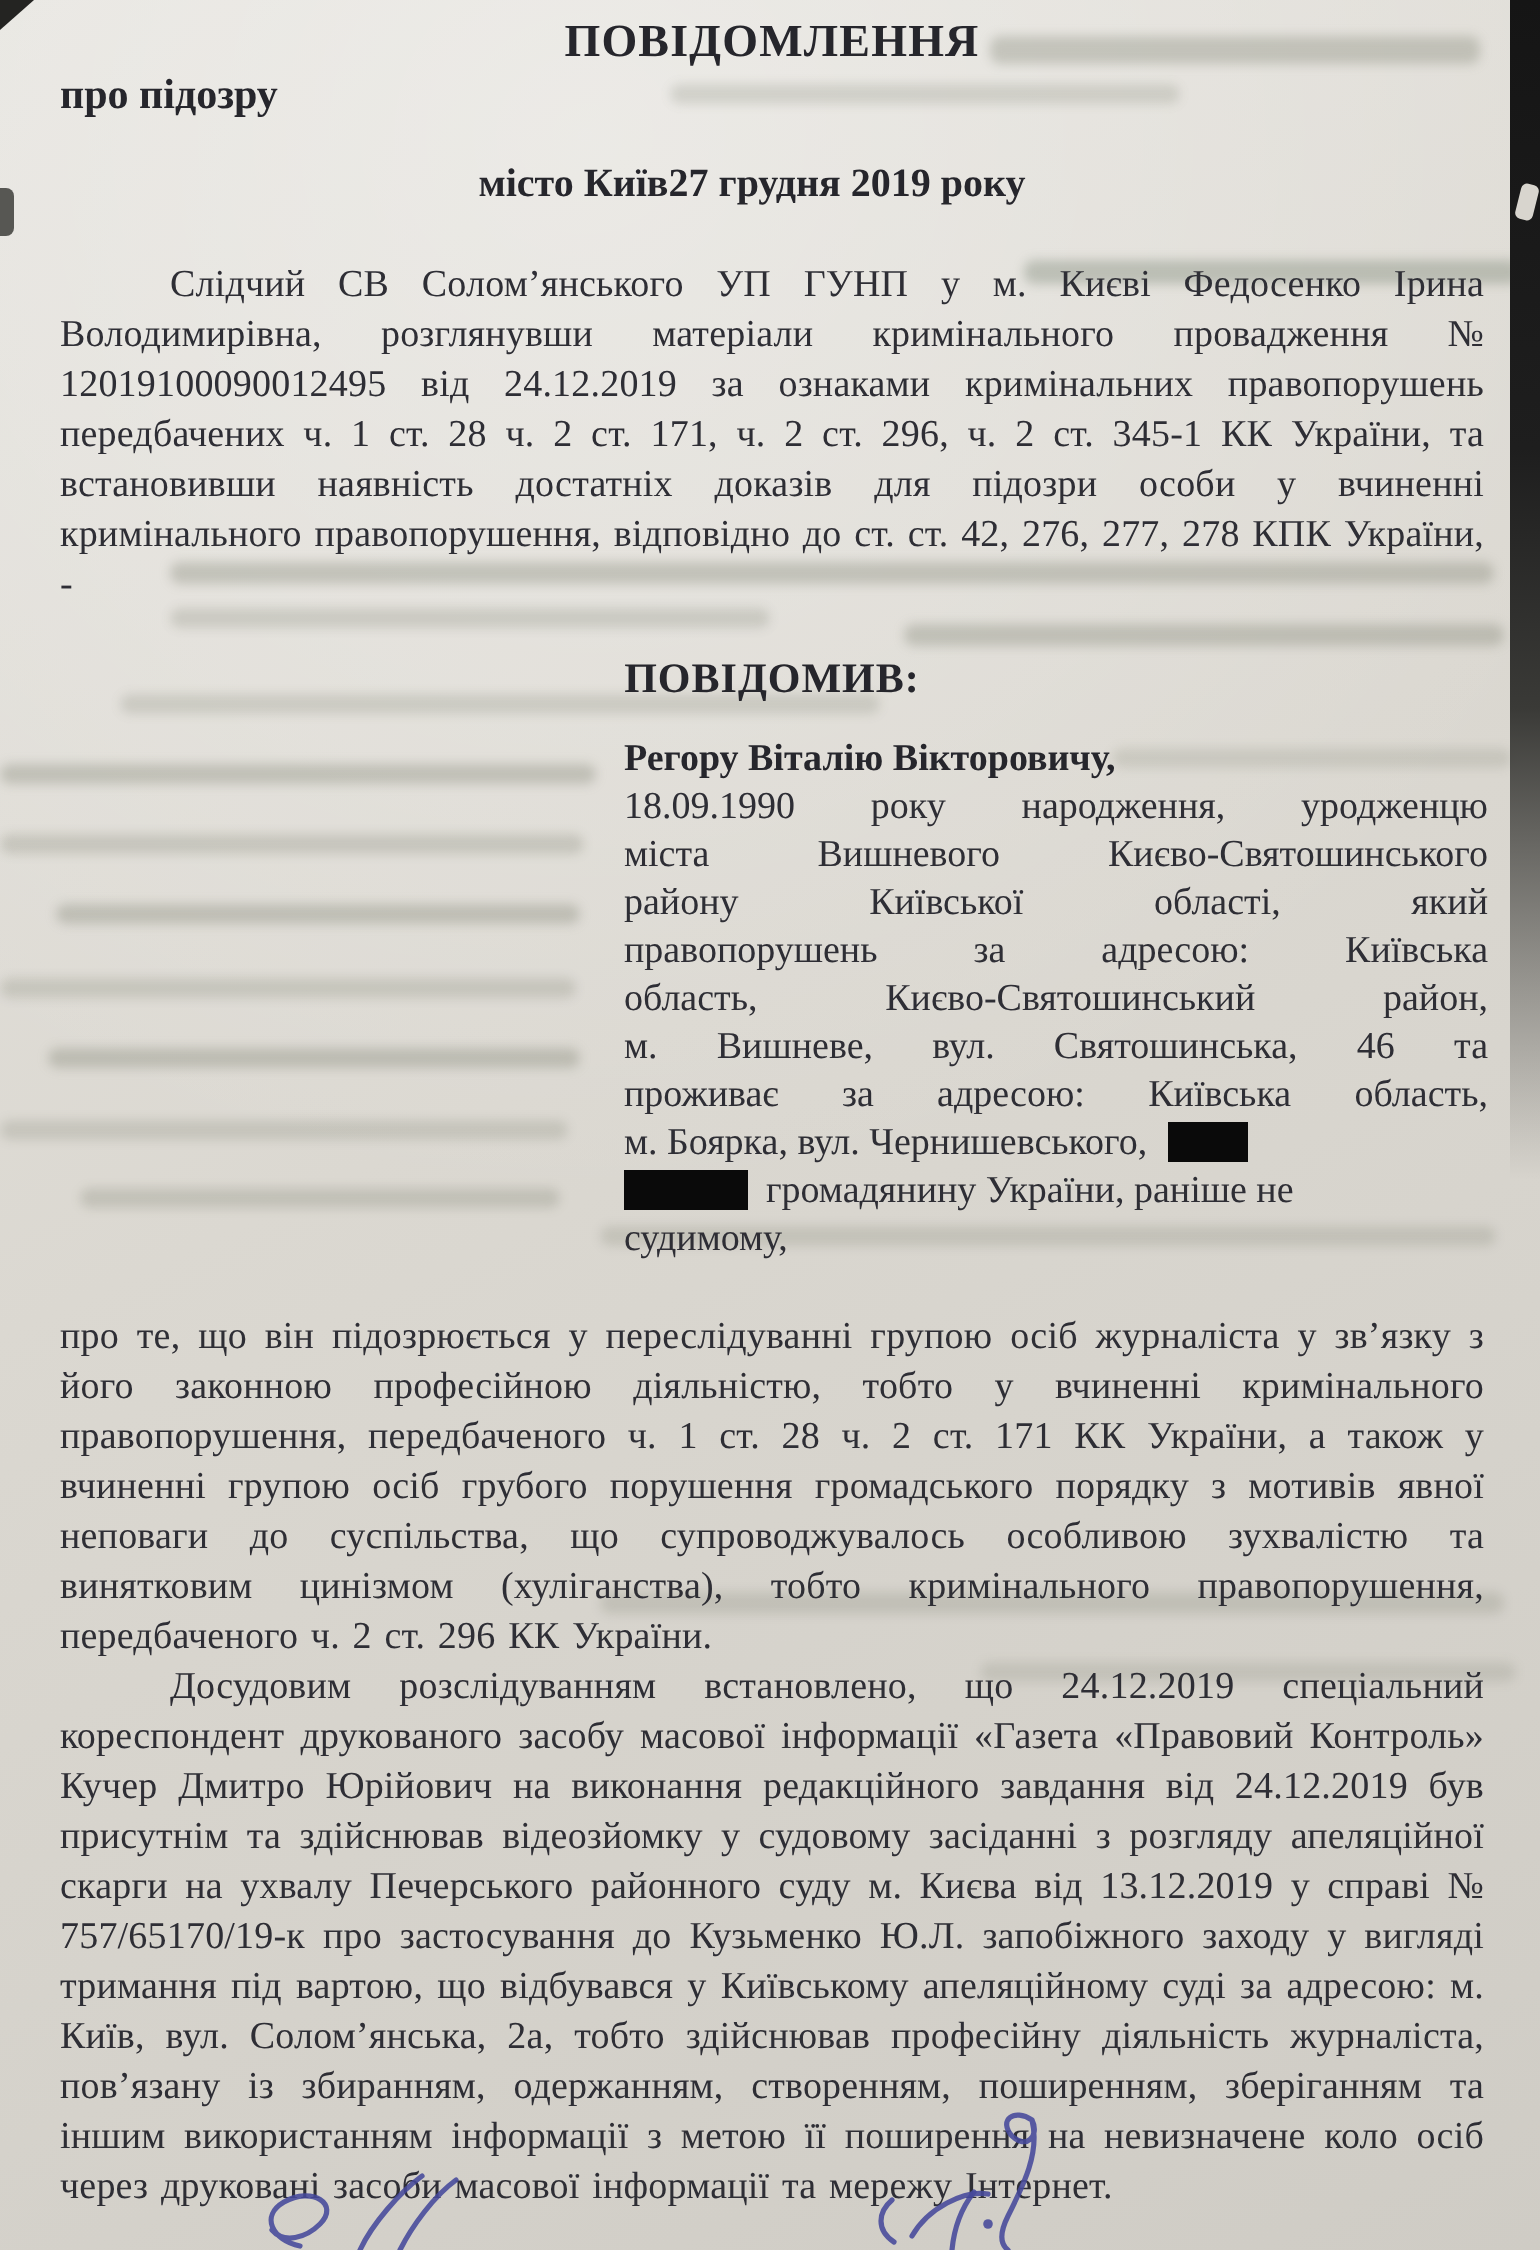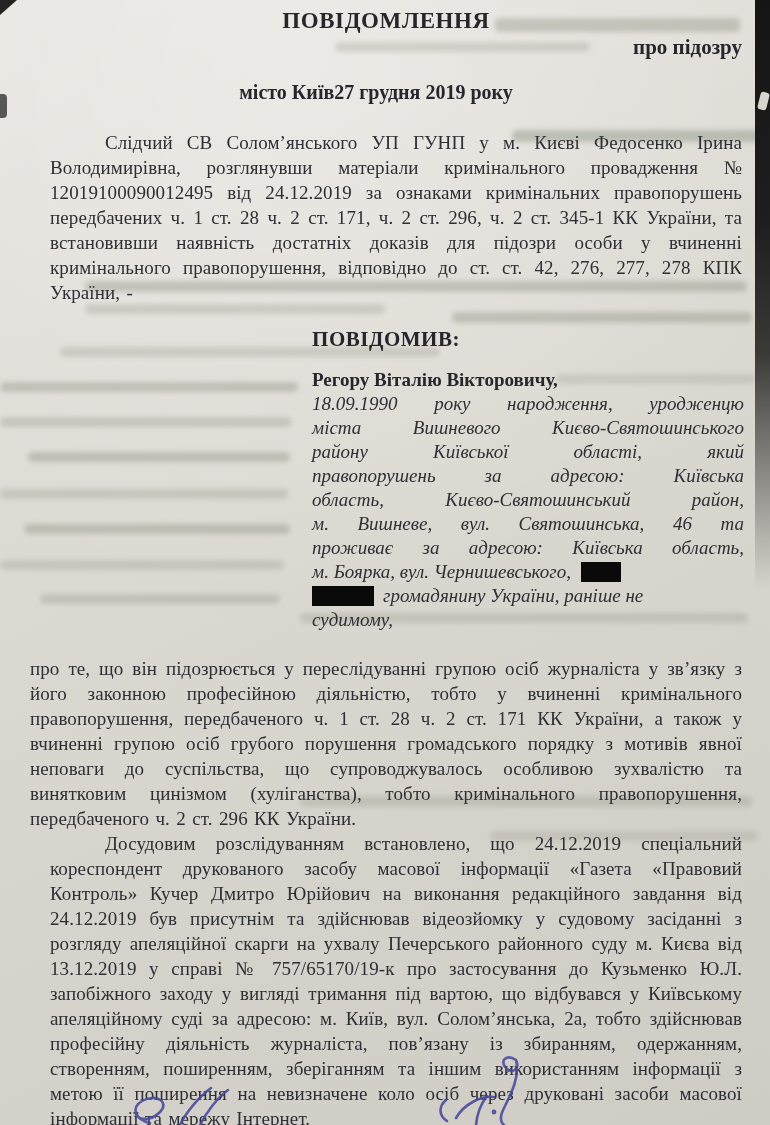--- a/index.html
+++ b/index.html
@@ -7,30 +7,30 @@
     position:relative;width:770px;height:1125px;overflow:hidden;
     background:
       radial-gradient(120% 80% at 38% 6%, rgba(255,255,255,.30), rgba(255,255,255,0) 60%),
       linear-gradient(155deg,#e7e5e0 0%,#dbd8d1 45%,#cfccc5 100%);
     font-family:"Liberation Serif","DejaVu Serif",serif;
     color:#2e2e35;
   }
   .bleed{position:absolute;border-radius:5px;filter:blur(2.6px);background:rgba(116,119,104,.30);z-index:1;}
   .content{position:absolute;left:30px;top:8px;width:712px;z-index:2;}
   .title{margin:0;text-align:center;font-size:23px;font-weight:bold;letter-spacing:.6px;color:#26262c;}
-  .subtitle{margin:1px 0 0;text-align:right;font-size:21px;font-weight:bold;color:#26262c;}
+  .subtitle{margin:1px 0 0;text-align:left;font-size:21px;font-weight:bold;color:#26262c;}
   .placeline{display:flex;justify-content:center;margin-top:21px;padding-right:20px;
              font-size:20px;font-weight:bold;color:#26262c;}
   .para{margin:0;font-size:19px;line-height:25px;text-align:justify;word-spacing:1.5px;letter-spacing:.1px;}
   .intro{margin-top:26px;}
-  .indent{text-indent:55px;margin-left:20px;}
+  .indent{text-indent:55px;}
   .notify{margin:22px 0 0;text-align:center;font-size:21px;font-weight:bold;letter-spacing:.5px;color:#26262c;}
   .suspect{margin:16px 0 17px 282px;width:432px;font-size:19px;line-height:24px;}
   .suspect-name{font-weight:bold;color:#26262c;}
-  .sline{white-space:nowrap;font-style:italic;}
+  .sline{white-space:nowrap;}
   .sline.jl{white-space:normal;text-align:justify;text-align-last:justify;}
   .redaction{display:inline-block;height:20px;background:#0a0a0a;vertical-align:-4px;}
   .red-a{width:40px;margin-left:10px;}
   .red-b{width:62px;margin-right:9px;}
   .susp{margin-top:24px;}
   .edge-r{position:absolute;top:0;right:0;width:15px;height:590px;z-index:3;
           background:linear-gradient(180deg,#151515 0%,#1e1e1e 38%,#3a3a37 60%,rgba(58,58,55,0) 100%);}
   .notch{position:absolute;right:2px;top:92px;width:9px;height:18px;background:#d8d5ce;border-radius:3px;
          transform:rotate(14deg);z-index:4;}
   .corner-tl{position:absolute;left:0;top:0;width:17px;height:15px;background:#242422;

